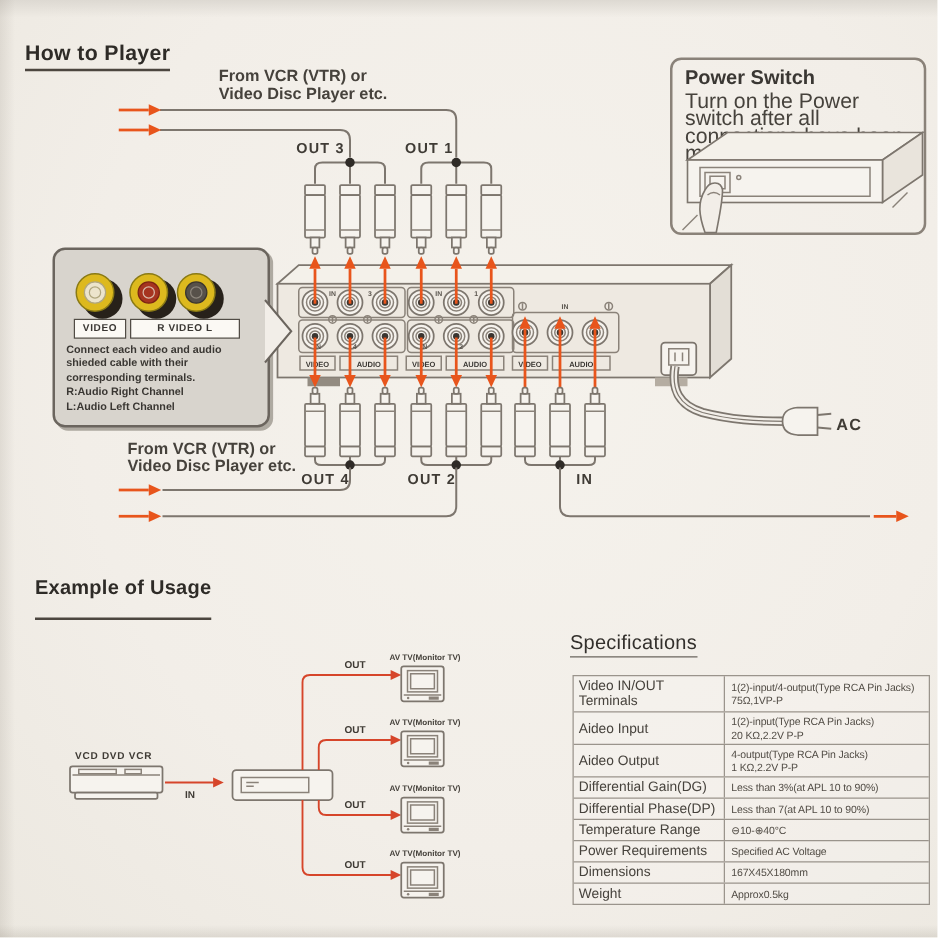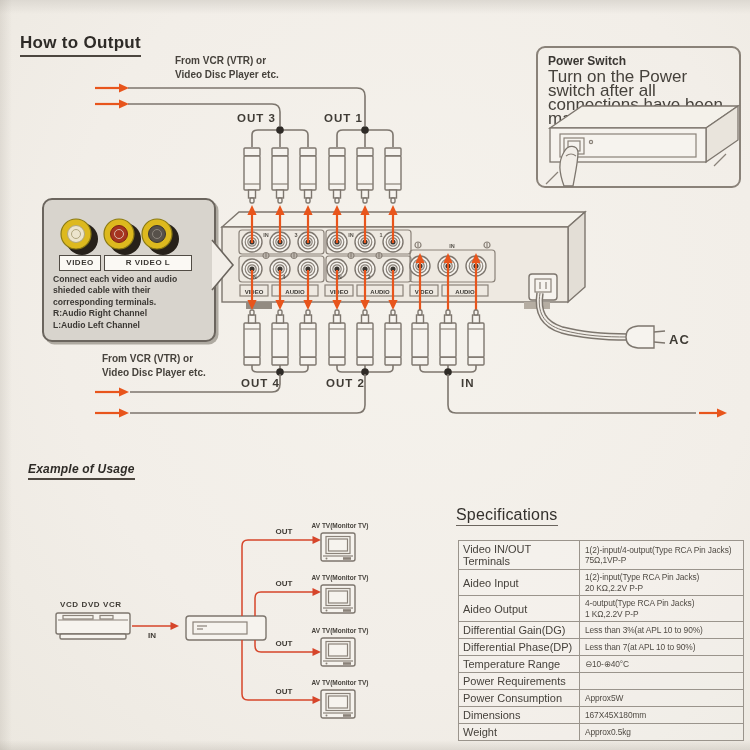--- a/index.html
+++ b/index.html
@@ -8,25 +8,25 @@
         background:radial-gradient(ellipse at 55% 40%, #f5f2ec 0%, #f2eee8 60%, #ece8e0 100%);}
   .edge-top{position:absolute;left:0;top:0;width:750px;height:14px;
         background:linear-gradient(#ddd9d2,rgba(242,238,232,0));}
   .edge-left{position:absolute;left:0;top:0;width:12px;height:750px;
         background:linear-gradient(90deg,rgba(120,112,100,.14),rgba(242,238,232,0));}
   .edge-bottom{position:absolute;left:0;bottom:0;width:750px;height:10px;
         background:linear-gradient(rgba(120,112,100,0),rgba(120,112,100,.16));}
   .abs{position:absolute;}
   .ttl{font-weight:bold;color:#2e2b27;}
   .h1{font-size:17px;border-bottom:2.5px solid #4c463f;padding-bottom:2px;letter-spacing:.3px;}
-  .h2{font-size:12px;border-bottom:2px solid #4c463f;padding-bottom:2px;letter-spacing:.2px;font-style:italic;}
+  .h2{font-size:16px;border-bottom:2px solid #4c463f;padding-bottom:14px;letter-spacing:.2px;}
   .h3{font-size:16px;font-weight:400;color:#33302c;border-bottom:1.5px solid #6b655e;padding-bottom:1px;letter-spacing:.2px;}
-  .src{font-size:10px;font-weight:bold;color:#46423c;line-height:14px;white-space:pre-line;}
+  .src{font-size:13px;font-weight:bold;color:#46423c;line-height:14px;white-space:pre-line;}
   .powerbox{left:536px;top:46px;width:201px;height:138px;border:2px solid #8a8279;border-radius:9px;}
-  .powerbox .pt{margin:6px 10px 0;font-size:12px;font-weight:bold;color:#3a3733;}
+  .powerbox .pt{margin:6px 10px 0;font-size:16px;font-weight:bold;color:#3a3733;}
   .powerbox .pb{margin:2px 10px 0;font-size:17px;line-height:14px;color:#46423c;white-space:pre-line;}
   .callout{left:42px;top:198px;width:170px;height:140px;background:#d8d4cd;border:2px solid #6b655e;
            border-radius:10px;box-shadow:2.5px 2.5px 0 rgba(90,84,74,.45);}
   .cbox{position:absolute;top:55px;height:14px;background:#fbf9f4;border:1.5px solid #514c45;
         font-size:8px;font-weight:bold;color:#3a3733;text-align:center;line-height:14px;letter-spacing:.5px;}
   .ctext{position:absolute;left:9px;top:74px;font-size:8.6px;font-weight:bold;color:#3a3733;
          line-height:11.4px;white-space:pre-line;}
   .spec-table{left:458px;top:540px;width:284px;border:1px solid #9a948c;background:rgba(255,255,255,.15);}
   .srow{display:flex;border-bottom:1px solid #9a948c;align-items:center;}
   .srow:last-child{border-bottom:none;}
@@ -45,21 +45,21 @@
   .lbl{font-weight:bold;fill:#3f3b35;}
 </style>
 </head>
 <body>
 
 <div class="page">
   <div class="edge-top"></div>
   <div class="edge-left"></div>
   <div class="edge-bottom"></div>
 
-  <div class="abs ttl h1" style="left:20px;top:33px;">How to Output</div>
+  <div class="abs ttl h1" style="left:20px;top:33px;">How to Player</div>
   <div class="abs src" style="left:175px;top:54px;">From VCR (VTR) or
 Video Disc Player etc.</div>
   <div class="abs src" style="left:102px;top:352px;">From VCR (VTR) or
 Video Disc Player etc.</div>
 
   <div class="abs powerbox">
     <div class="pt">Power Switch</div>
     <div class="pb">Turn on the Power switch after all
 connections have been made.</div>
   </div>
@@ -100,24 +100,21 @@
     <div class="srow short">
       <div class="lc">Differential Phase(DP)</div>
       <div class="vc">Less than 7(at APL 10 to 90%)</div>
     </div>
     <div class="srow short">
       <div class="lc">Temperature Range</div>
       <div class="vc">⊖10-⊕40°C</div>
     </div>
     <div class="srow short">
       <div class="lc">Power Requirements</div>
-    </div>
-    <div class="srow short">
-      <div class="lc">Power Consumption</div>
-      <div class="vc">Approx5W</div>
+      <div class="vc">Specified AC Voltage</div>
     </div>
     <div class="srow short">
       <div class="lc">Dimensions</div>
       <div class="vc">167X45X180mm</div>
     </div>
     <div class="srow short">
       <div class="lc">Weight</div>
       <div class="vc">Approx0.5kg</div>
     </div>
   </div>

